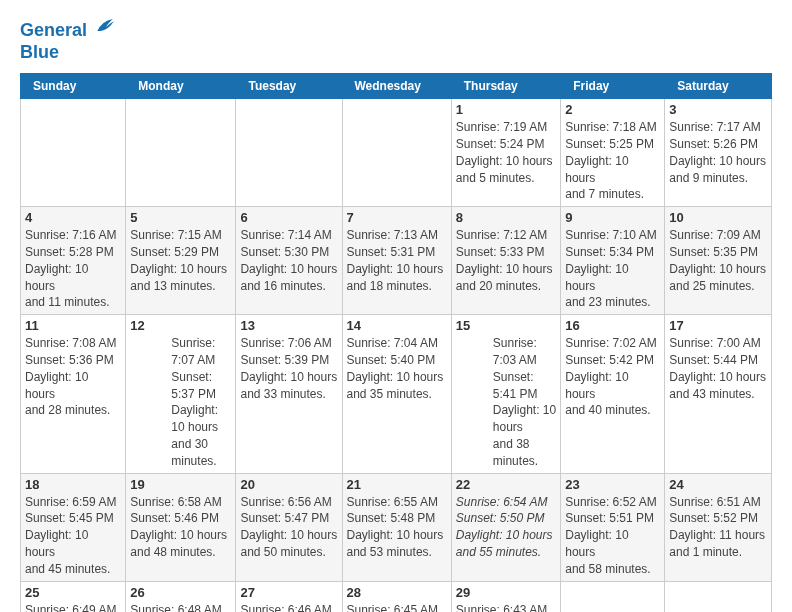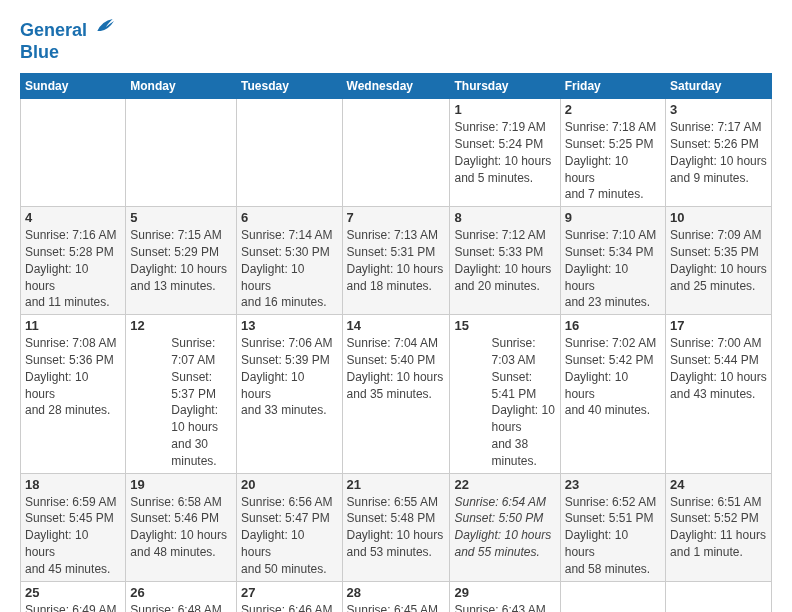--- a/index.html
+++ b/index.html
@@ -52,21 +52,21 @@
       font-weight: normal;
     }
     .calendar {
       width: 100%;
       border-collapse: collapse;
       font-size: 11px;
     }
     .calendar thead th {
       background: #1a6faf;
       color: #fff;
-      padding: 5px 4px;
+      padding: 5px 12px;
       text-align: left;
       font-size: 12px;
       font-weight: bold;
       border: 1px solid #1a6faf;
     }
     .calendar tbody td {
       border: 1px solid #ccc;
       vertical-align: top;
       padding: 3px 4px;
       width: 113px;

